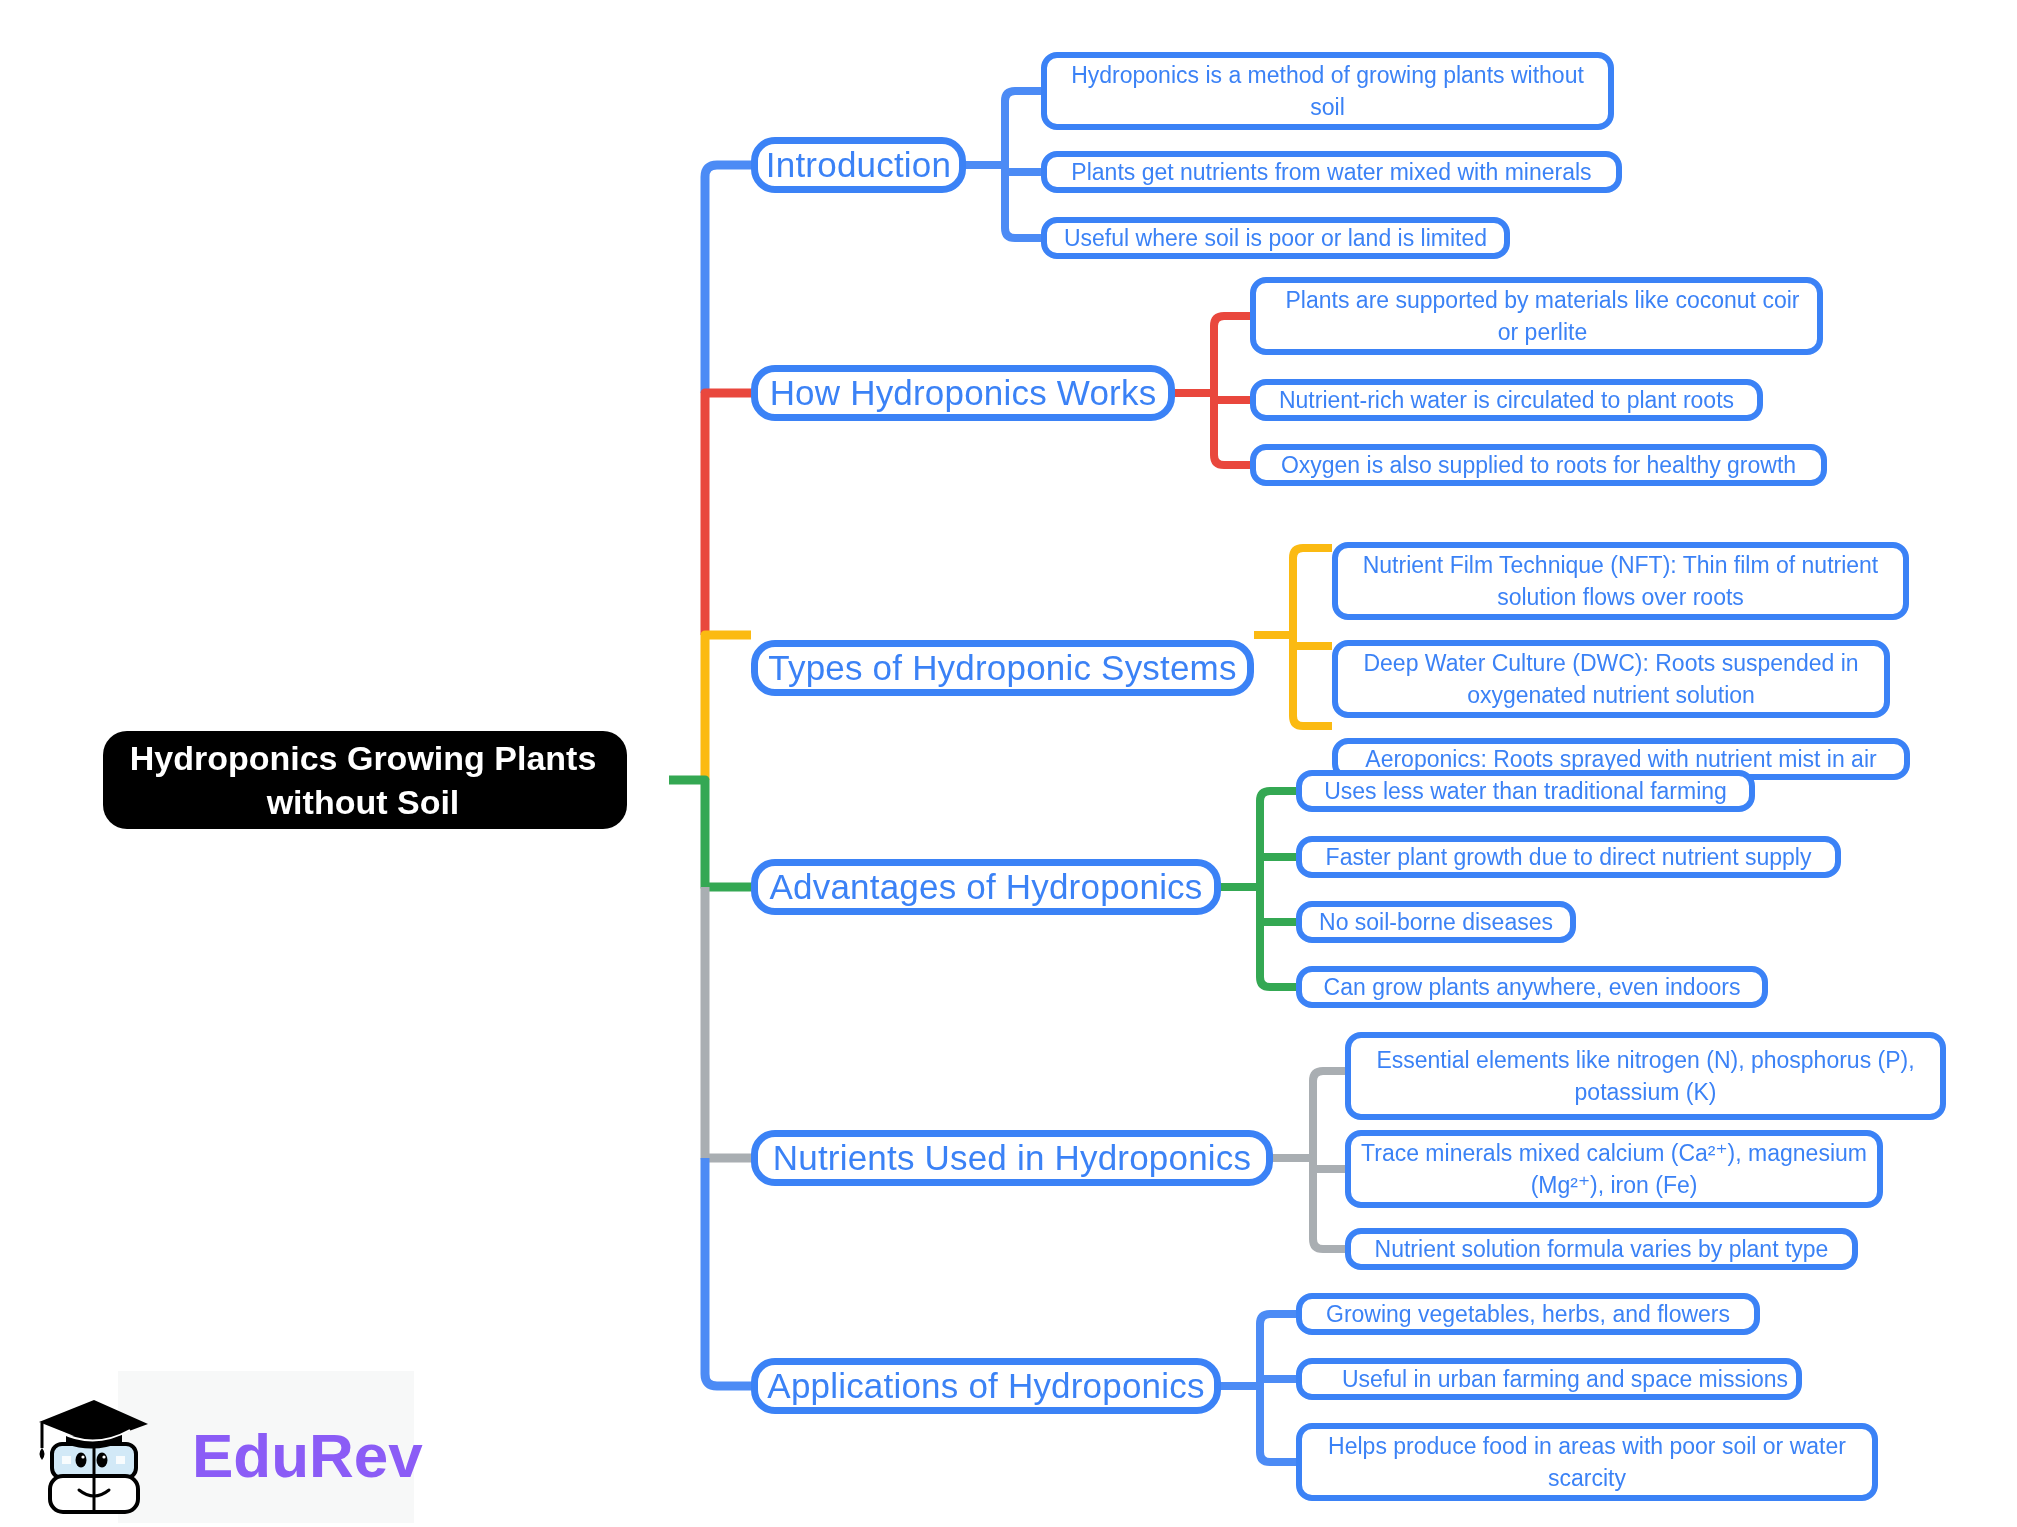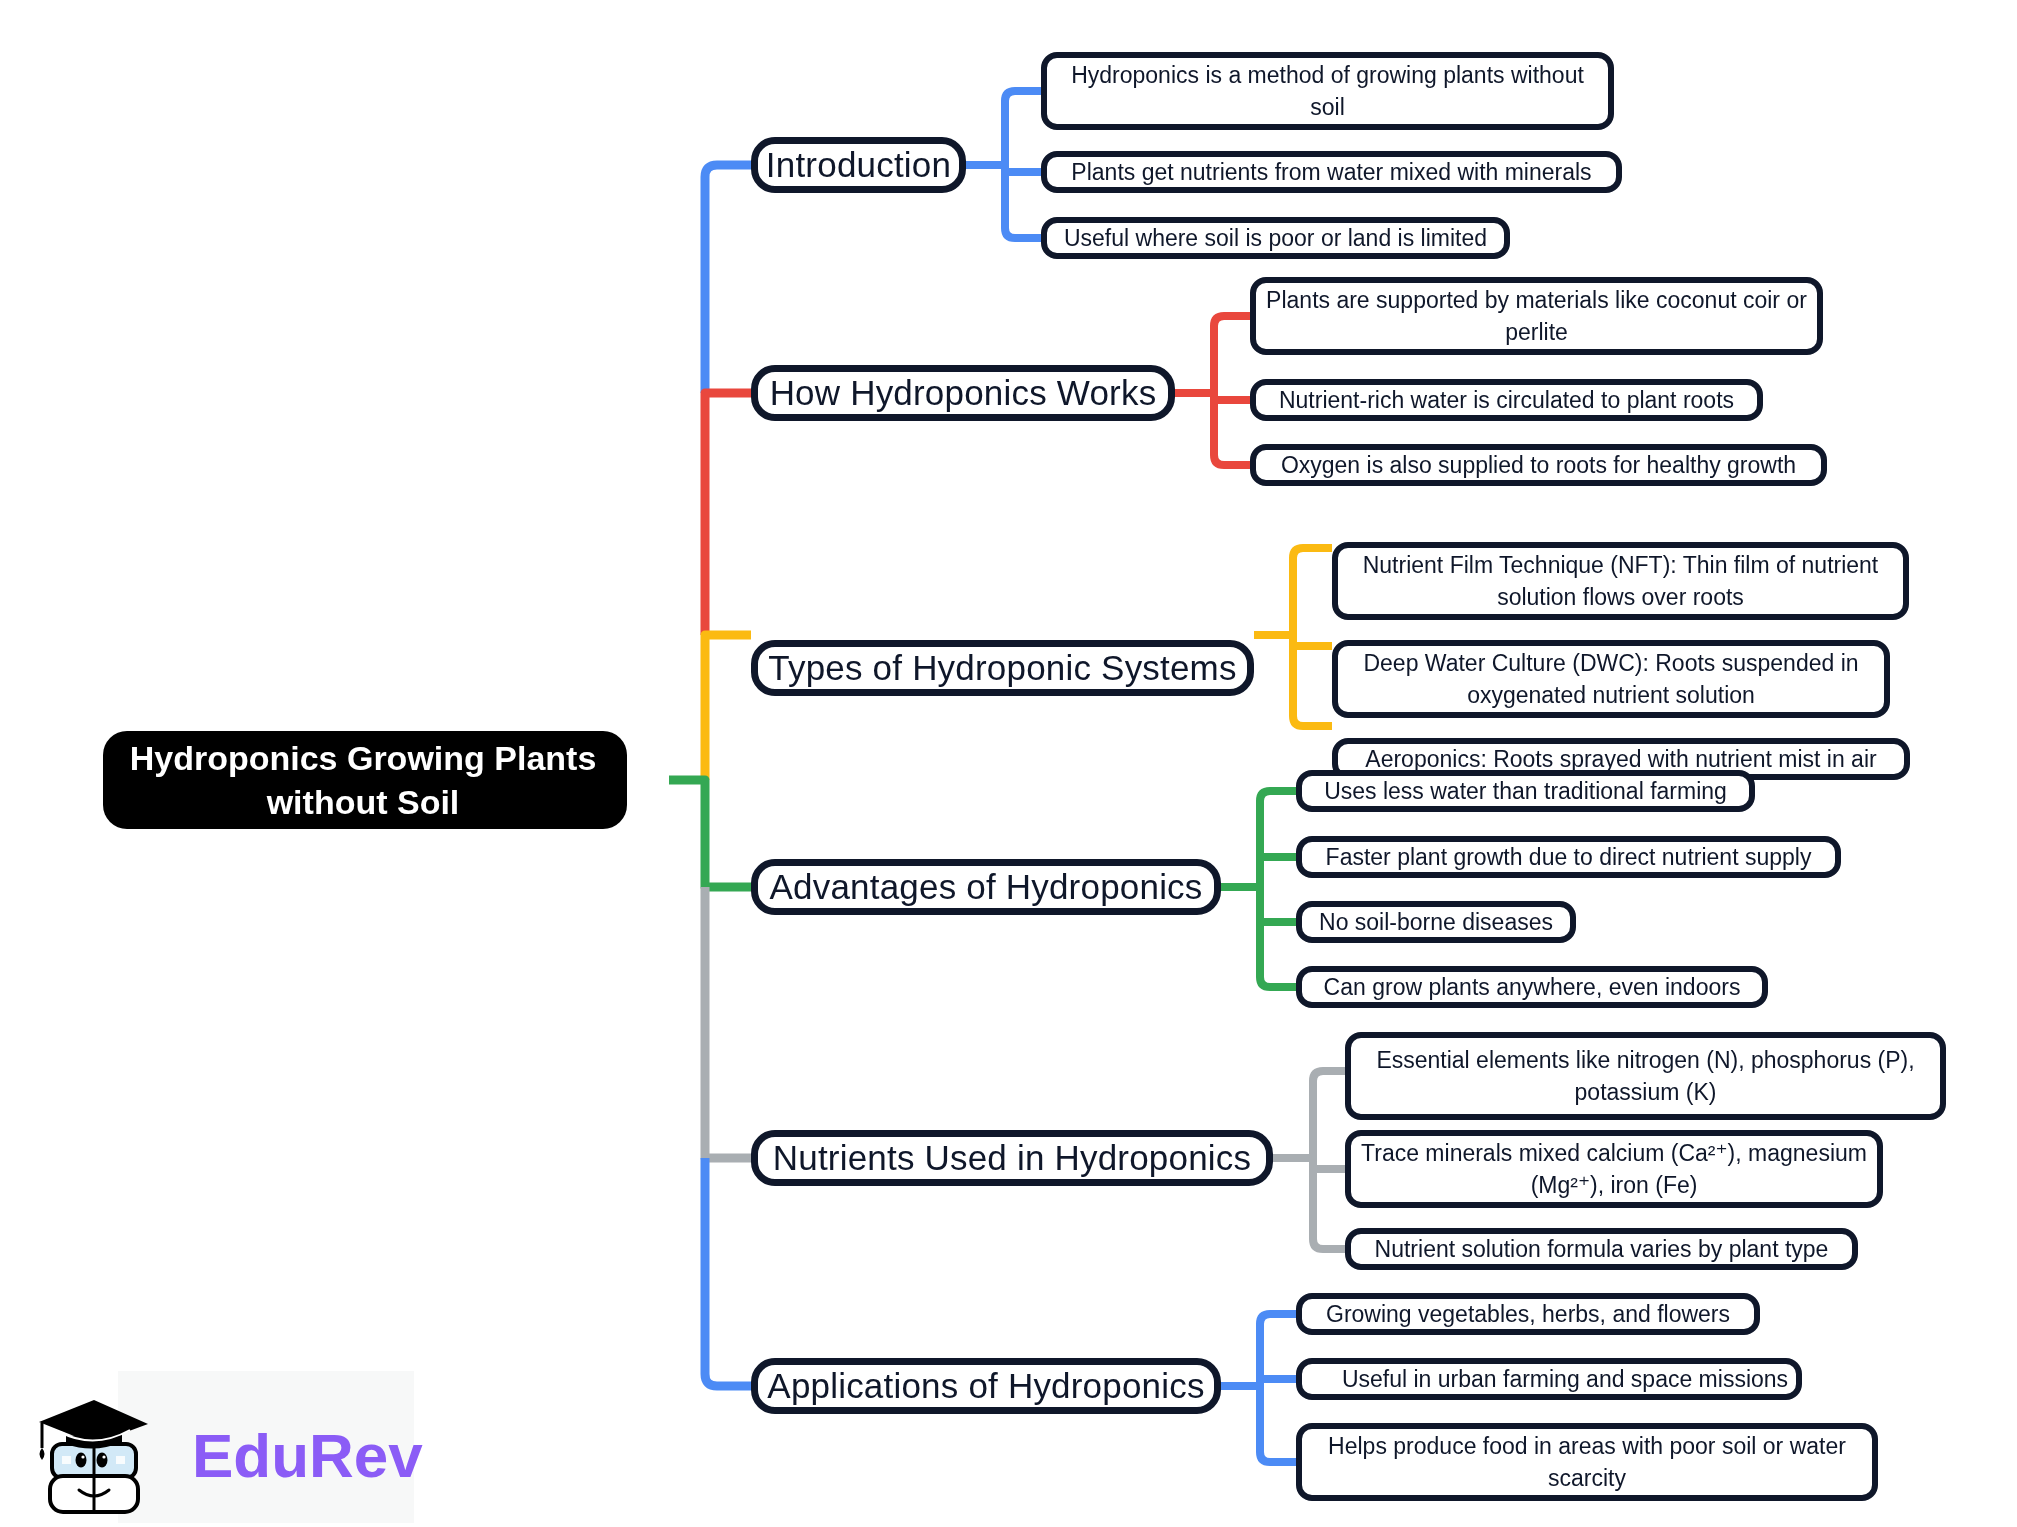--- a/index.html
+++ b/index.html
@@ -13,21 +13,21 @@
   svg.wires{position:absolute;left:0;top:0;z-index:1;}
   svg.wires path{fill:none;stroke-linejoin:round;}
   .main-wire{stroke-width:9px;}
   .sub-wire{stroke-width:8px;}
   .s0{stroke:var(--c0);} .s1{stroke:var(--c1);} .s2{stroke:var(--c2);}
   .s3{stroke:var(--c3);} .s4{stroke:var(--c4);} .s5{stroke:var(--c5);}
   .b0{border-color:var(--c0);} .b1{border-color:var(--c1);} .b2{border-color:var(--c2);margin-top:33px;}
   .b3{border-color:var(--c3);} .b4{border-color:var(--c4);} .b5{border-color:var(--c5);}
 
   .node{position:absolute;z-index:2;display:flex;align-items:center;justify-content:center;
-        box-sizing:border-box;background:var(--node-bg);text-align:center;color:#0f172a;}
+        box-sizing:border-box;background:var(--node-bg);text-align:center;color:#3b82f6;}
   .root{background:var(--root-bg);color:var(--root-text);border-radius:24px;
         font-size:34px;font-weight:bold;line-height:44px;padding:0 22px;}
   .branch{border:7px solid;border-radius:24px;font-size:35px;white-space:nowrap;
           font-weight:400;letter-spacing:0.2px;}
   .leaf{border:6px solid;border-radius:16px;font-size:23px;line-height:32px;padding:0 8px;}
   .leaf.single{white-space:nowrap;}
 
   .logo-backdrop{position:absolute;left:118px;top:1371px;width:296px;height:152px;
                  background:#f7f8f8;z-index:0;}
   .mascot{position:absolute;left:34px;top:1392px;z-index:2;}
@@ -57,21 +57,21 @@
   </svg>
 
   <div class="node root" style="left:103px;top:731px;width:524px;height:98px;padding-left:18px;">Hydroponics Growing Plants without Soil</div>
 
   <div class="node branch b0" style="left:751px;top:137px;width:215px;height:56px;">Introduction</div>
   <div class="node leaf b0" style="left:1041px;top:52px;width:573px;height:78px;">Hydroponics is a method of growing plants without soil</div>
   <div class="node leaf single b0" style="left:1041px;top:151px;width:581px;height:42px;">Plants get nutrients from water mixed with minerals</div>
   <div class="node leaf single b0" style="left:1041px;top:217px;width:469px;height:42px;">Useful where soil is poor or land is limited</div>
 
   <div class="node branch b1" style="left:751px;top:365px;width:424px;height:56px;">How Hydroponics Works</div>
-  <div class="node leaf b1" style="left:1250px;top:277px;width:573px;height:78px;">Plants are supported by materials like coconut coir or perlite</div>
+  <div class="node leaf b1" style="left:1250px;top:277px;width:573px;height:78px;padding-left:20px;">Plants are supported by materials like coconut coir or perlite</div>
   <div class="node leaf single b1" style="left:1250px;top:379px;width:513px;height:42px;">Nutrient-rich water is circulated to plant roots</div>
   <div class="node leaf single b1" style="left:1250px;top:444px;width:577px;height:42px;">Oxygen is also supplied to roots for healthy growth</div>
 
   <div class="node branch b2" style="left:751px;top:607px;width:503px;height:56px;">Types of Hydroponic Systems</div>
   <div class="node leaf b2" style="left:1332px;top:509px;width:577px;height:78px;">Nutrient Film Technique (NFT): Thin film of nutrient solution flows over roots</div>
   <div class="node leaf b2" style="left:1332px;top:607px;width:558px;height:78px;">Deep Water Culture (DWC): Roots suspended in oxygenated nutrient solution</div>
   <div class="node leaf single b2" style="left:1332px;top:705px;width:578px;height:42px;">Aeroponics: Roots sprayed with nutrient mist in air</div>
 
   <div class="node branch b3" style="left:751px;top:859px;width:470px;height:56px;">Advantages of Hydroponics</div>
   <div class="node leaf single b3" style="left:1296px;top:770px;width:459px;height:42px;">Uses less water than traditional farming</div>

